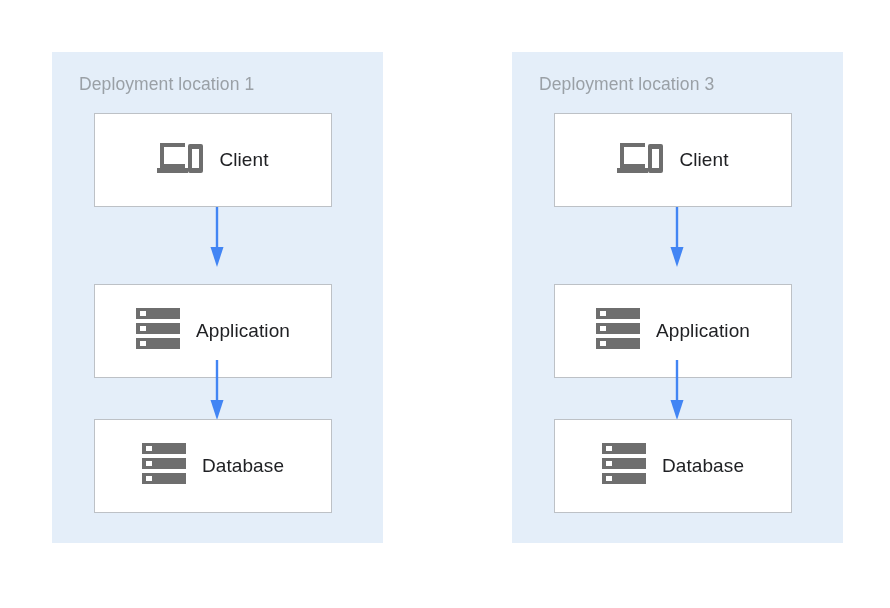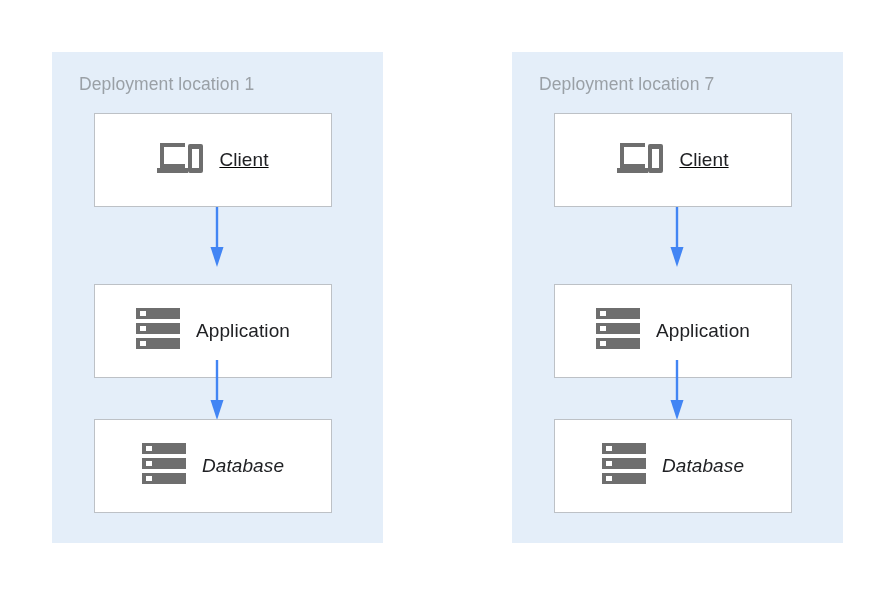--- a/index.html
+++ b/index.html
@@ -47,23 +47,23 @@
     left: 42px;
     width: 238px;
     height: 94px;
     background: #ffffff;
     border: 1px solid #bdc1c6;
     box-sizing: border-box;
     display: flex;
     align-items: center;
     justify-content: center;
   }
-  .node-client      { top: 61px; text-decoration: underline; }
+  .node-client      { top: 61px; }
   .node-application { top: 232px; }
-  .node-database    { top: 367px; font-style: italic; }
+  .node-database    { top: 367px; }
 
   .node-inner {
     display: flex;
     align-items: center;
     gap: 16px;
   }
   .node-label {
     font-size: 19px;
     color: #202124;
     white-space: nowrap;
@@ -147,21 +147,21 @@
               <path d="M0 31 h44 v11 H0 Z M4 34 v5 h6 v-5 Z" fill-rule="evenodd"></path>
             </g>
           </svg>
         </span>
         <span class="node-label">Database</span>
       </div>
     </div>
   </div>
 
   <div class="zone zone-2">
-    <div class="zone-title">Deployment location 7</div>
+    <div class="zone-title">Deployment location 3</div>
 
     <div class="node node-client">
       <div class="node-inner">
         <span class="icon">
           <svg width="46" height="40" viewBox="0 0 46 40" xmlns="http://www.w3.org/2000/svg">
             <path d="M3 5 h25 v4 H7 v17 h21 v4 H3 Z" fill="#6e6e6e"></path>
             <rect x="0" y="30" width="31" height="5" fill="#6e6e6e"></rect>
             <path d="M33 6 h11 a2 2 0 0 1 2 2 v25 a2 2 0 0 1 -2 2 h-11 a2 2 0 0 1 -2 -2 v-25 a2 2 0 0 1 2 -2 Z
                      M35 11 v19 h7 v-19 Z" fill="#6e6e6e" fill-rule="evenodd"></path>
           </svg>

